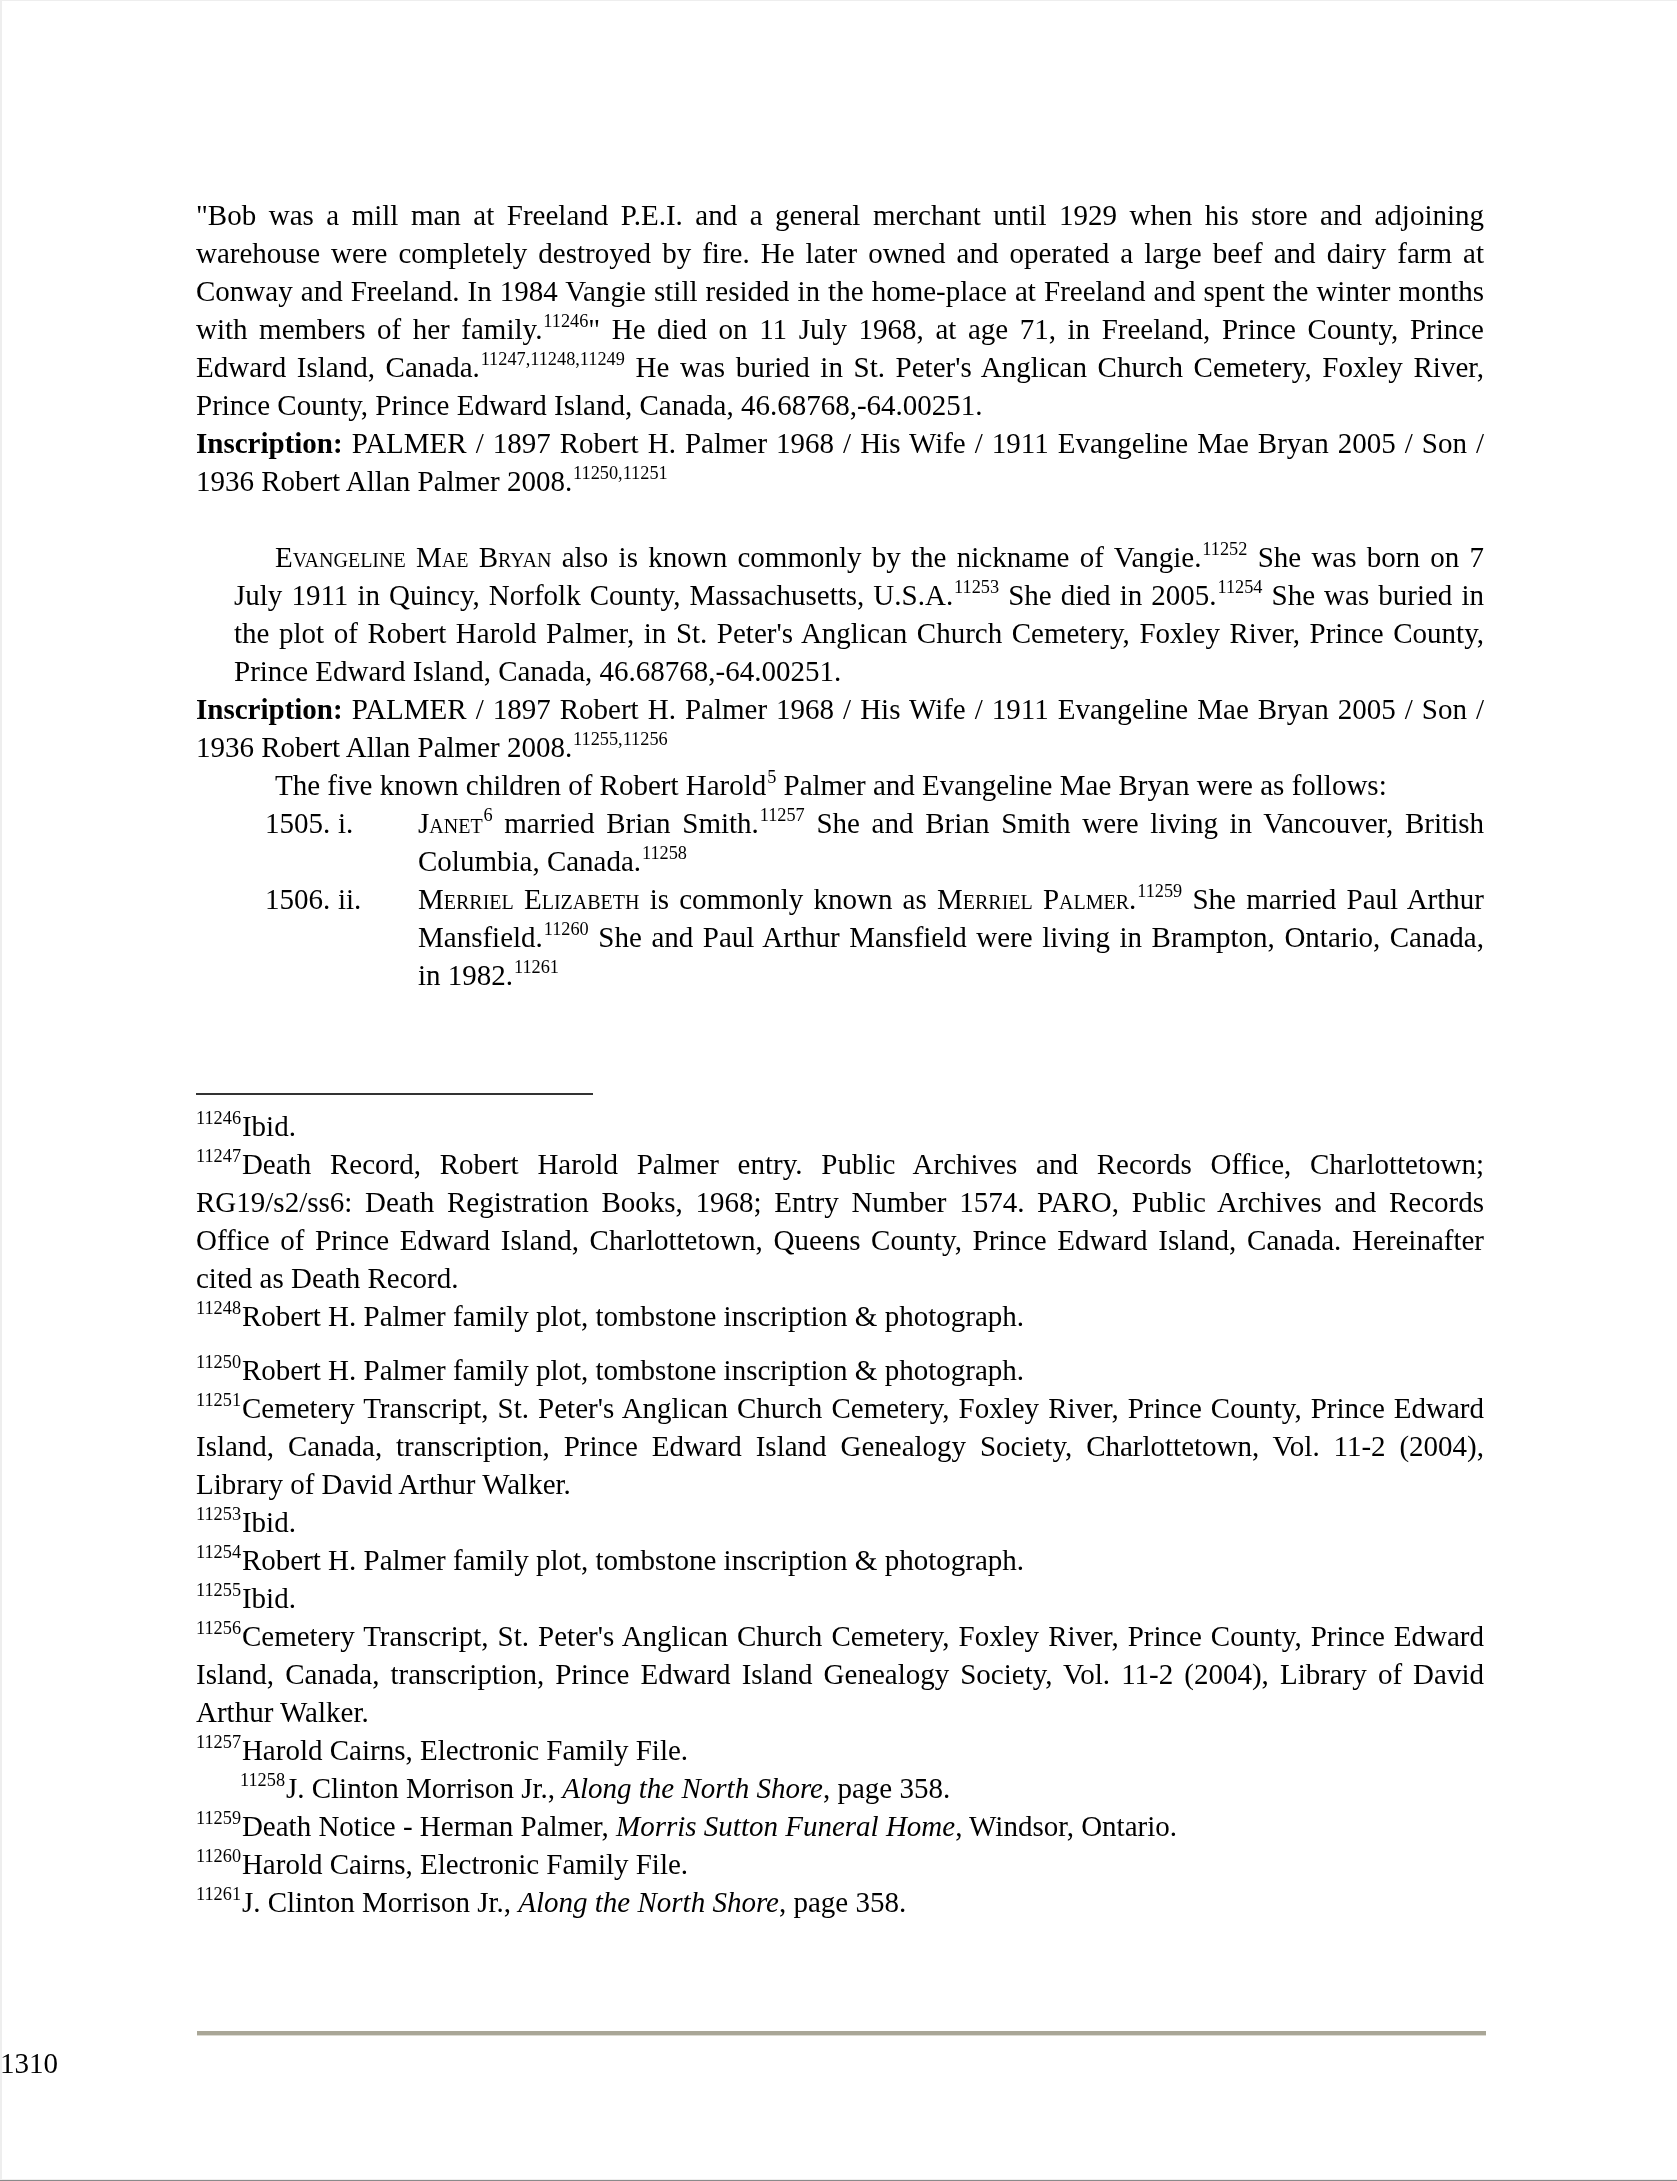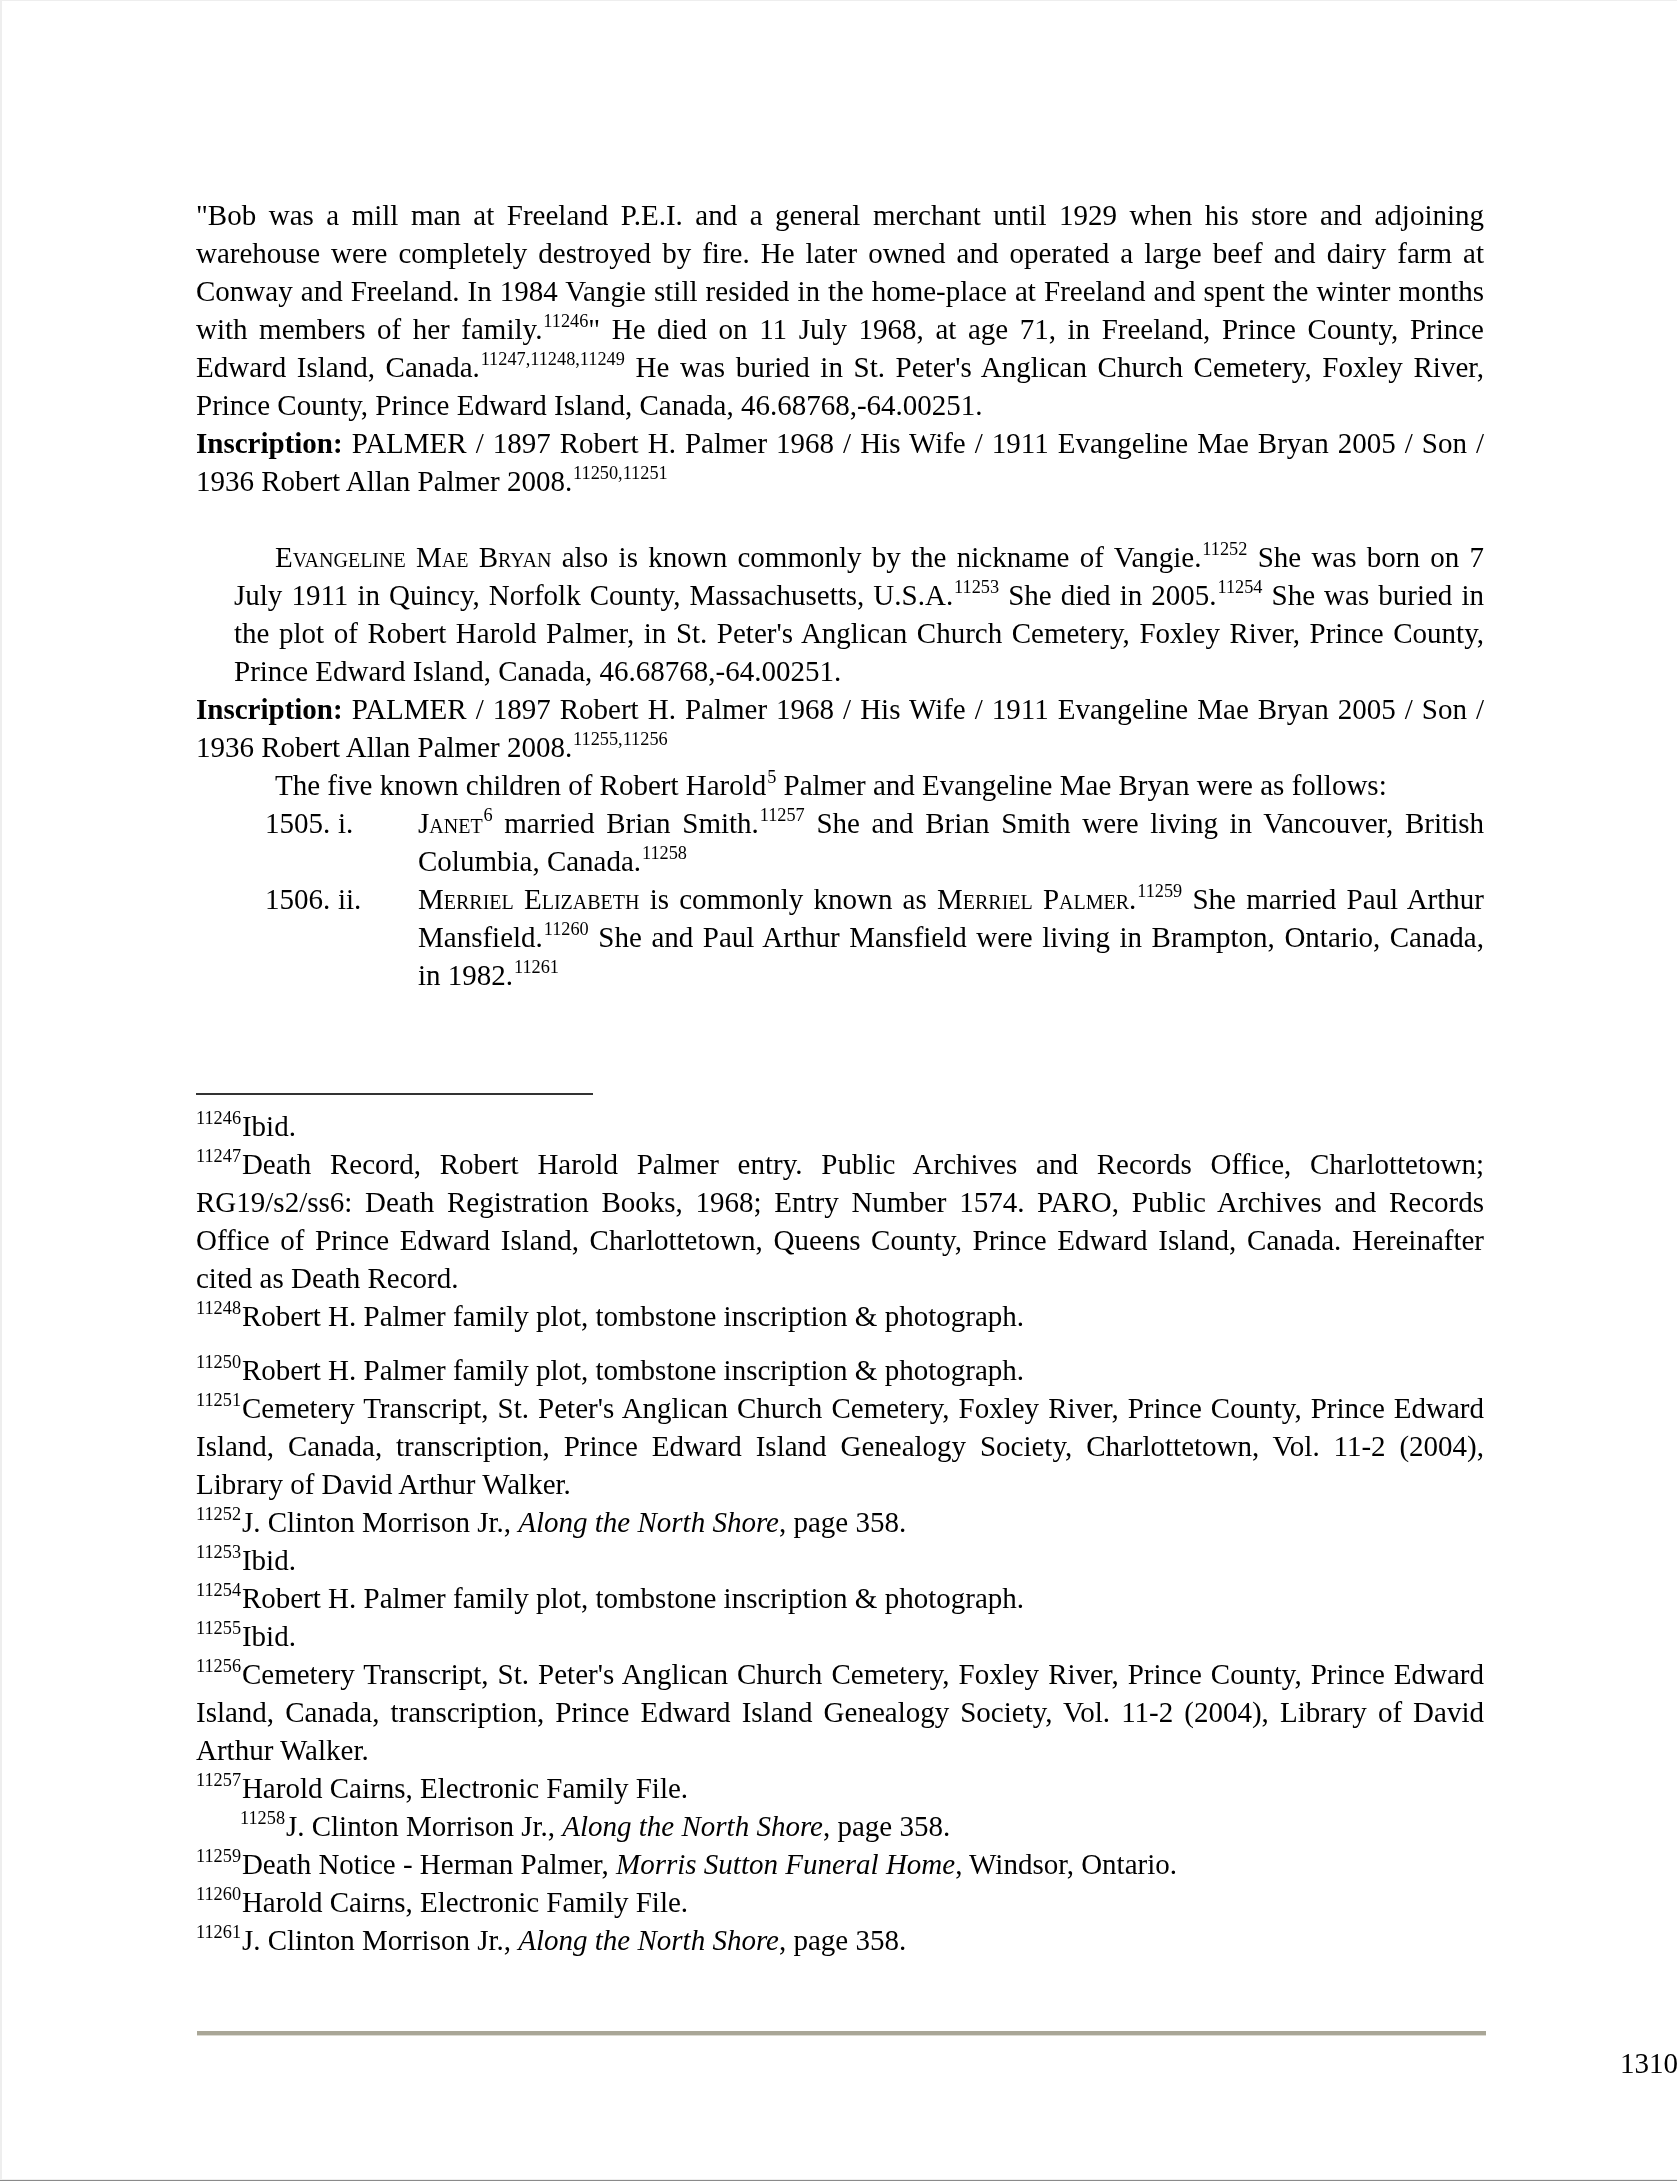--- a/index.html
+++ b/index.html
@@ -101,21 +101,21 @@
     width: 1289px;
     height: 3.7px;
     background: #a9a697;
     border-bottom: 0.9px solid #dcdad2;
   }
   .page-number {
     position: absolute;
     left: 0;
     width: 1678px;
     top: 2044px;
-    text-align: right;
+    text-align: left;
     font-size: 29px;
     line-height: 38px;
   }
 </style>
 </head>
 <body>
 
 <div class="page-frame"></div>
 <div class="page-bottom-line"></div>
 
@@ -147,21 +147,20 @@
 </div>
 
 <div class="fn-rule"></div>
 
 <div class="footnotes" id="footnotes">
     <p class="fn" style="text-align: justify; text-align-last: left;"><sup>11246</sup><span>Ibid.</span></p>
     <p class="fn" style="text-align: justify; text-align-last: left;"><sup>11247</sup><span>Death Record, Robert Harold Palmer entry. Public Archives and Records Office, Charlottetown; RG19/s2/ss6: Death Registration Books, 1968; Entry Number 1574. PARO, Public Archives and Records Office of Prince Edward Island, Charlottetown, Queens County, Prince Edward Island, Canada. Hereinafter cited as Death Record.</span></p>
     <p class="fn" style="text-align: justify; text-align-last: left;"><sup>11248</sup><span>Robert H. Palmer family plot, tombstone inscription &amp; photograph.</span></p>
     <p class="fn" style="text-align: justify; text-align-last: left; margin-top: 16px;"><sup>11250</sup><span>Robert H. Palmer family plot, tombstone inscription &amp; photograph.</span></p>
     <p class="fn" style="text-align: justify; text-align-last: left;"><sup>11251</sup><span>Cemetery Transcript, St. Peter's Anglican Church Cemetery, Foxley River, Prince County, Prince Edward Island, Canada,  transcription, Prince Edward Island Genealogy Society, Charlottetown, Vol. 11-2 (2004), Library of David Arthur Walker.</span></p>
-    <p class="fn" style="text-align: justify; text-align-last: left;"><sup>11252</sup><span>J. Clinton Morrison Jr., </span><i>Along the North Shore</i><span>, page 358.</span></p>
     <p class="fn" style="text-align: justify; text-align-last: left;"><sup>11253</sup><span>Ibid.</span></p>
     <p class="fn" style="text-align: justify; text-align-last: left;"><sup>11254</sup><span>Robert H. Palmer family plot, tombstone inscription &amp; photograph.</span></p>
     <p class="fn" style="text-align: justify; text-align-last: left;"><sup>11255</sup><span>Ibid.</span></p>
     <p class="fn" style="text-align: justify; text-align-last: left;"><sup>11256</sup><span>Cemetery Transcript, St. Peter's Anglican Church Cemetery, Foxley River, Prince County, Prince Edward Island, Canada,  transcription, Prince Edward Island Genealogy Society, Vol. 11-2 (2004), Library of David Arthur Walker.</span></p>
     <p class="fn" style="text-align: justify; text-align-last: left;"><sup>11257</sup><span>Harold Cairns, Electronic Family File.</span></p>
     <p class="fn" style="text-align: justify; text-align-last: left; margin-left: 44px;"><sup>11258</sup><span>J. Clinton Morrison Jr., </span><i>Along the North Shore</i><span>, page 358.</span></p>
     <p class="fn" style="text-align: justify; text-align-last: left;"><sup>11259</sup><span>Death Notice - Herman Palmer, </span><i>Morris Sutton Funeral Home</i><span>, Windsor, Ontario.</span></p>
     <p class="fn" style="text-align: justify; text-align-last: left;"><sup>11260</sup><span>Harold Cairns, Electronic Family File.</span></p>
     <p class="fn" style="text-align: justify; text-align-last: left;"><sup>11261</sup><span>J. Clinton Morrison Jr., </span><i>Along the North Shore</i><span>, page 358.</span></p>
   </div>

